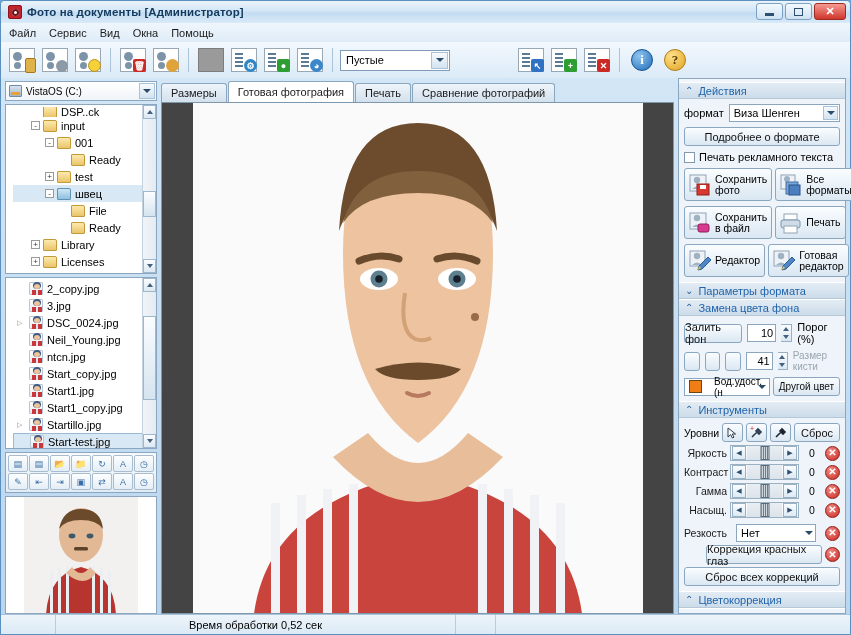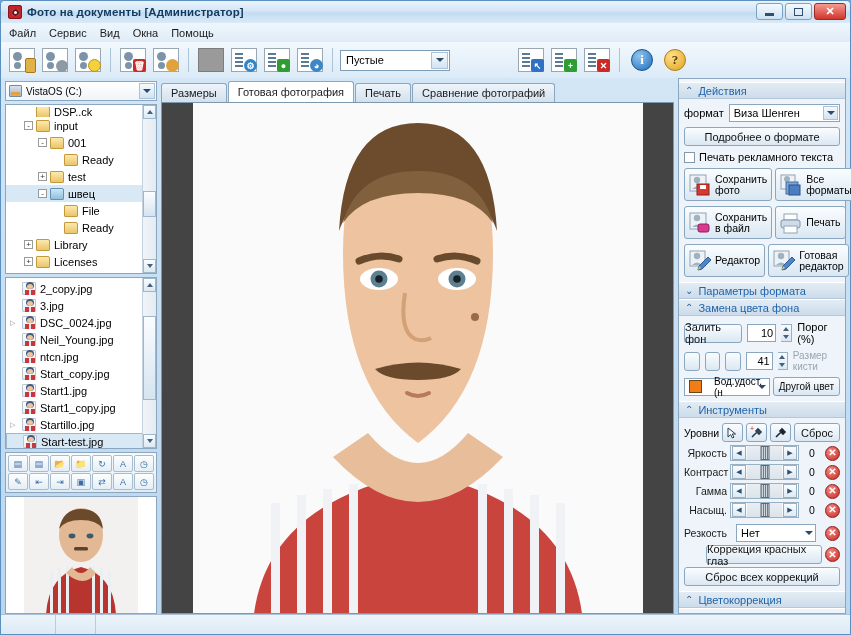--- a/index.html
+++ b/index.html
@@ -69,21 +69,21 @@
     border-top:4px solid #2c4b68; }
   
   .body { flex:1; display:flex; padding:0 4px 0 4px; gap:4px; min-height:0; }
   
   .leftcol { width:152px; display:flex; flex-direction:column; gap:3px; padding-top:3px; }
   .drivecombo { height:20px; border:1px solid #8ba7c0; background:linear-gradient(180deg,#fff,#f0f4f8);
     display:flex; align-items:center; padding-left:3px; position:relative; font-size:10px; }
   .drive-ic { width:13px; height:12px; margin-right:4px; background:linear-gradient(180deg,#d8e4ee,#9fb6c9);
     border:1px solid #6f8ca5; border-radius:1px; position:relative; }
   .drive-ic:after{content:"";position:absolute;left:1px;top:6px;width:9px;height:3px;background:#e8a13a;}
-  .panel { border:1px solid #8ba7c0; background:#fff; overflow:hidden; position:relative; }
+  .panel { border:1px solid #8ba7c0; background:#fff; overflow:hidden; position:relative;padding-left:7px; }
   .tree { height:170px; }
   .flist { height:172px; }
   .scrollv { position:absolute; right:0; top:0; bottom:0; width:14px;
     background:linear-gradient(90deg,#f0f4f8,#e3ebf2); border-left:1px solid #c3d2de; }
   .sbtn { height:14px; background:linear-gradient(180deg,#fbfdff,#dce8f2); border:1px solid #9db7cc;
     display:flex; align-items:center; justify-content:center; }
   .sthumb { position:absolute; left:0; right:0; background:linear-gradient(180deg,#fbfdff,#d5e4f0);
     border:1px solid #9db7cc; }
   .up-ar { width:0;height:0;border-left:3.5px solid transparent;border-right:3.5px solid transparent;border-bottom:4px solid #41617f;}
   .dn-ar { width:0;height:0;border-left:3.5px solid transparent;border-right:3.5px solid transparent;border-top:4px solid #41617f;}
@@ -735,16 +735,17 @@
       <div class="sechdr">
         <span class="chev">⌃</span>
         <span class="lbl">Цветокоррекция</span>
       </div>
       <div style="flex:1;background:#eef4f9;border-top:1px solid #fff"></div>
     </div>
   </div>
 
   <div class="statusbar">
     <div class="stcell" style="width:55px"></div>
+    <div class="stcell" style="width:400px">Время обработки 0,52 сек</div>
     <div class="stcell" style="width:40px"></div>
     <div class="stcell" style="flex:1;border-right:none"></div>
   </div>
 </div>
 
 </body></html>

